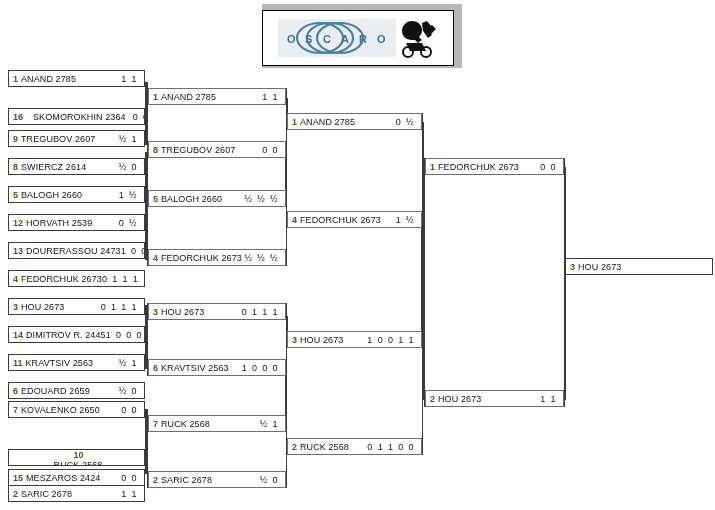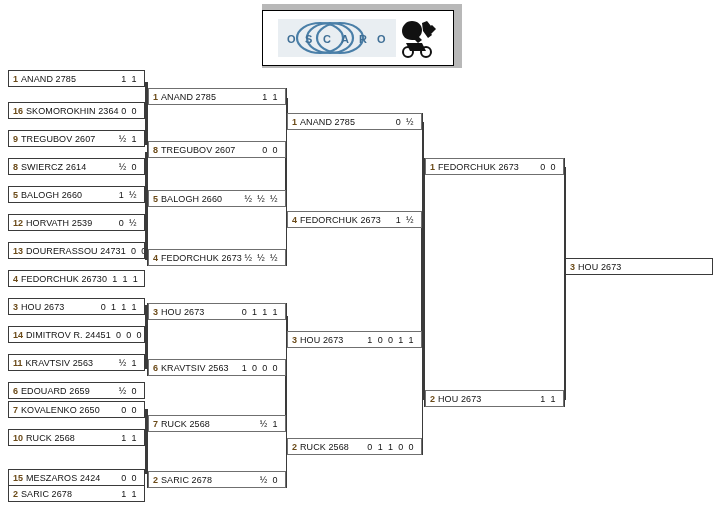--- a/index.html
+++ b/index.html
@@ -210,21 +210,21 @@
 
 <div class="conn" style="left:421px; top:122px; width:3px; height:278px;"></div>
 
 <div class="conn" style="left:563px; top:167px; width:3px; height:233px;"></div>
 
 <div class="line-box" style="left:8px;  top:70px;  width:137px;">
   <span class="seed">1</span>
   <span class="pname">ANAND  2785</span>
   <span class="score">1 1</span>
 </div>
-<div class="line-box" style="left:8px;  top:102px; width:137px;">
+<div class="line-box" style="left:8px;  top:108px; width:137px;gap:7px;">
   <span class="seed">16</span>
   <span class="pname">SKOMOROKHIN  2364</span>
   <span class="score">0 0</span>
 </div>
 
 <div class="line-box" style="left:8px;  top:130px; width:137px;">
   <span class="seed">9</span>
   <span class="pname">TREGUBOV 2607</span>
   <span class="score">½ 1</span>
 </div>
@@ -276,21 +276,21 @@
   <span class="seed">6</span>
   <span class="pname">EDOUARD  2659</span>
   <span class="score">½ 0</span>
 </div>
 
 <div class="line-box" style="left:8px;  top:401px; width:137px;">
   <span class="seed">7</span>
   <span class="pname">KOVALENKO 2650</span>
   <span class="score">0 0</span>
 </div>
-<div class="line-box" style="left:8px;  top:429px; width:137px;">
+<div class="line-box" style="left:8px;  top:449px; width:137px;flex-direction:column;">
   <span class="seed">10</span>
   <span class="pname">RUCK 2568</span>
   <span class="score">1 1</span>
 </div>
 
 <div class="line-box" style="left:8px;  top:469px; width:137px;">
   <span class="seed">15</span>
   <span class="pname">MESZAROS 2424</span>
   <span class="score">0 0</span>
 </div>

